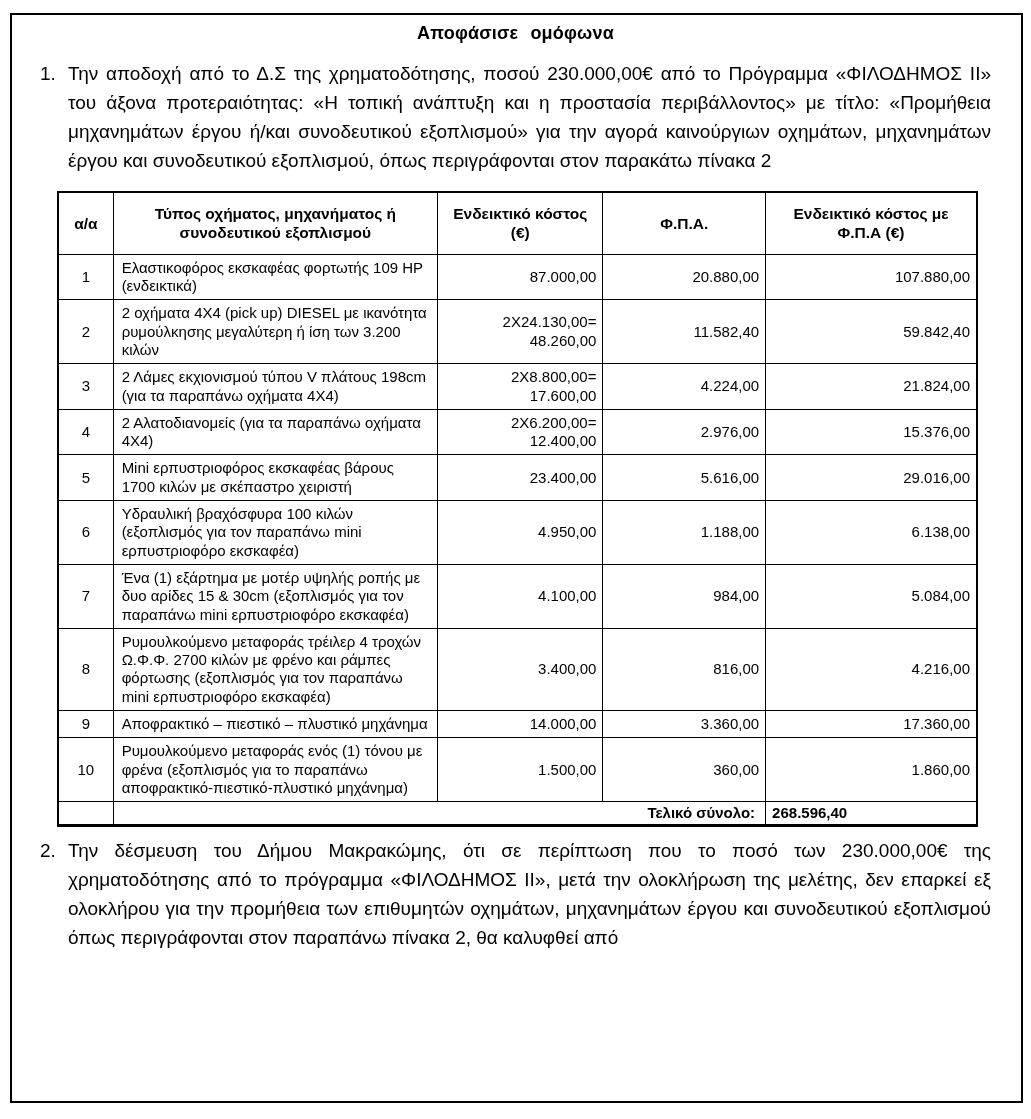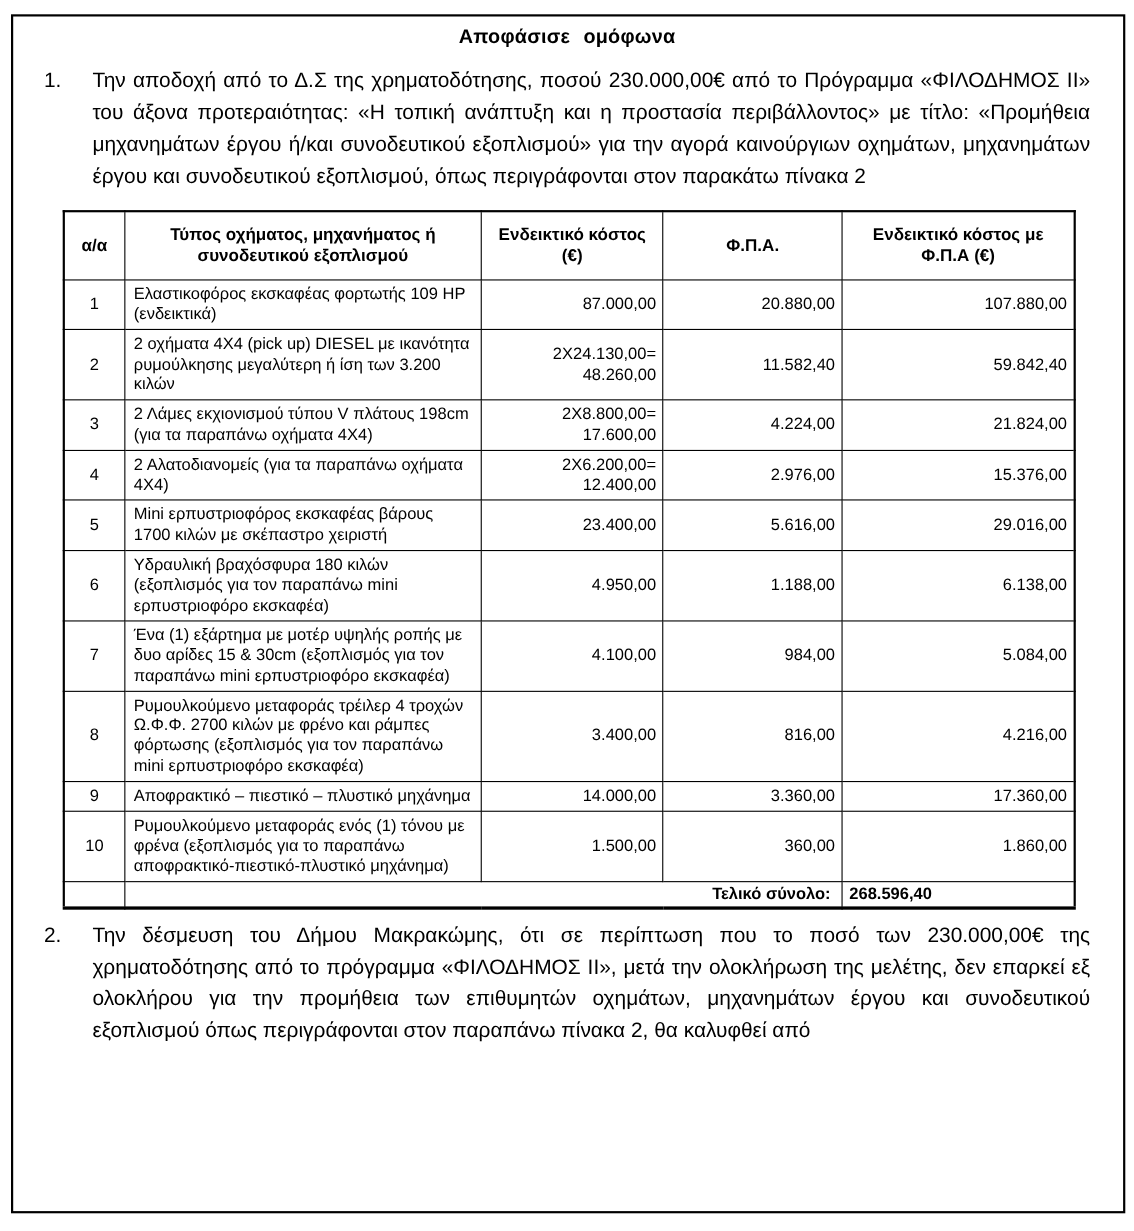--- a/index.html
+++ b/index.html
@@ -37,21 +37,20 @@
     font-size: 19px;
     line-height: 29px;
   }
   .list-item .num {
     flex: none;
     width: 28px;
   }
   .list-item .text {
     flex: 1;
     text-align: justify;
-    margin-left: 16px;
   }
   .item-after-table { margin-top: 9px; }
   table.cost-table {
     border-collapse: collapse;
     table-layout: fixed;
     width: 921px;
     margin: 16px 0 0 17px;
     border: 2px solid #000000;
     border-bottom: 3px solid #000000;
     font-size: 15px;
@@ -150,21 +149,21 @@
   </tr>
           <tr>
     <td class="cell-num">5</td>
     <td class="cell-desc">Μini ερπυστριοφόρος εκσκαφέας βάρους 1700 κιλών με σκέπαστρο χειριστή</td>
     <td class="cell-amount">23.400,00</td>
     <td class="cell-amount">5.616,00</td>
     <td class="cell-amount">29.016,00</td>
   </tr>
           <tr>
     <td class="cell-num">6</td>
-    <td class="cell-desc">Υδραυλική βραχόσφυρα 180 κιλών (εξοπλισμός για τον παραπάνω mini ερπυστριοφόρο εκσκαφέα)</td>
+    <td class="cell-desc">Υδραυλική βραχόσφυρα 100 κιλών (εξοπλισμός για τον παραπάνω mini ερπυστριοφόρο εκσκαφέα)</td>
     <td class="cell-amount">4.950,00</td>
     <td class="cell-amount">1.188,00</td>
     <td class="cell-amount">6.138,00</td>
   </tr>
           <tr>
     <td class="cell-num">7</td>
     <td class="cell-desc">Ένα (1) εξάρτημα με μοτέρ υψηλής ροπής με δυο αρίδες 15 &amp; 30cm (εξοπλισμός για τον παραπάνω mini ερπυστριοφόρο εκσκαφέα)</td>
     <td class="cell-amount">4.100,00</td>
     <td class="cell-amount">984,00</td>
     <td class="cell-amount">5.084,00</td>

